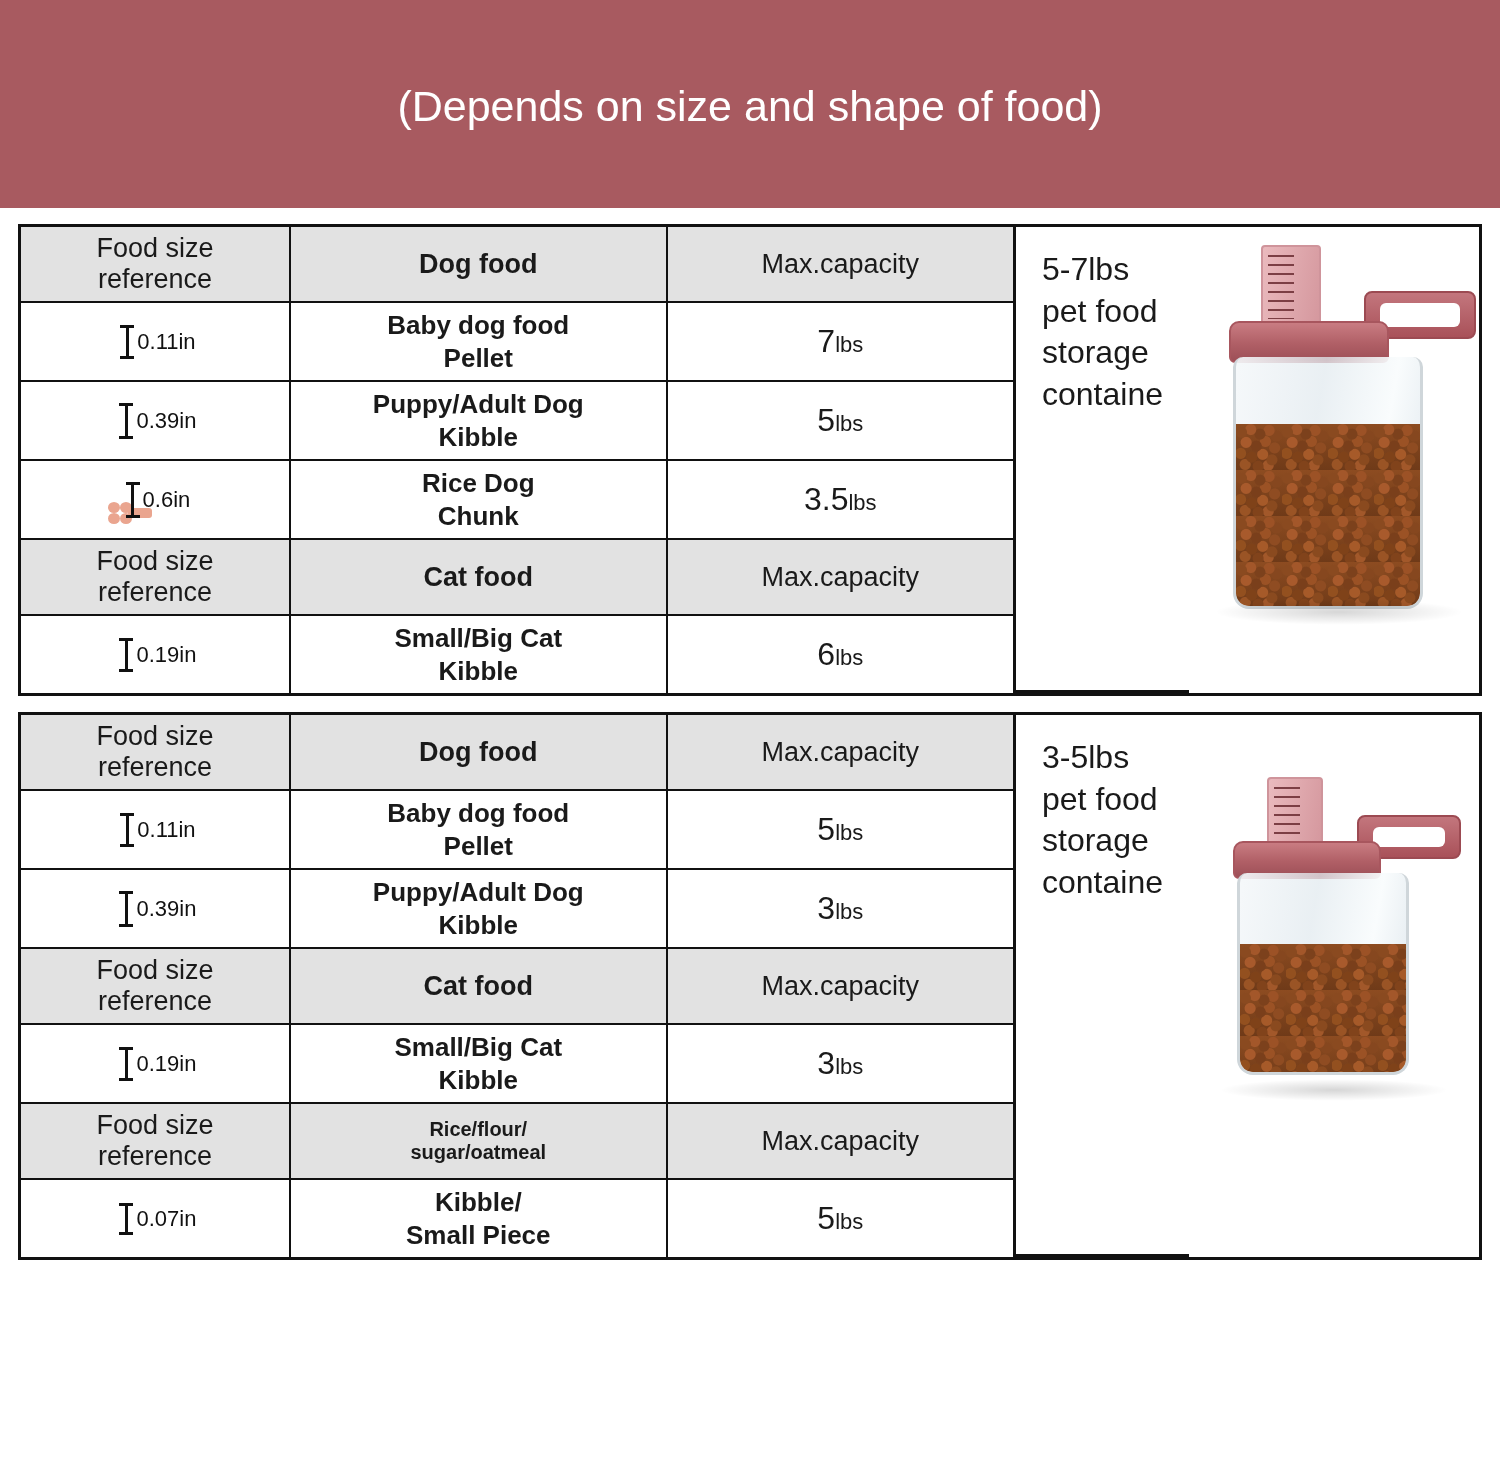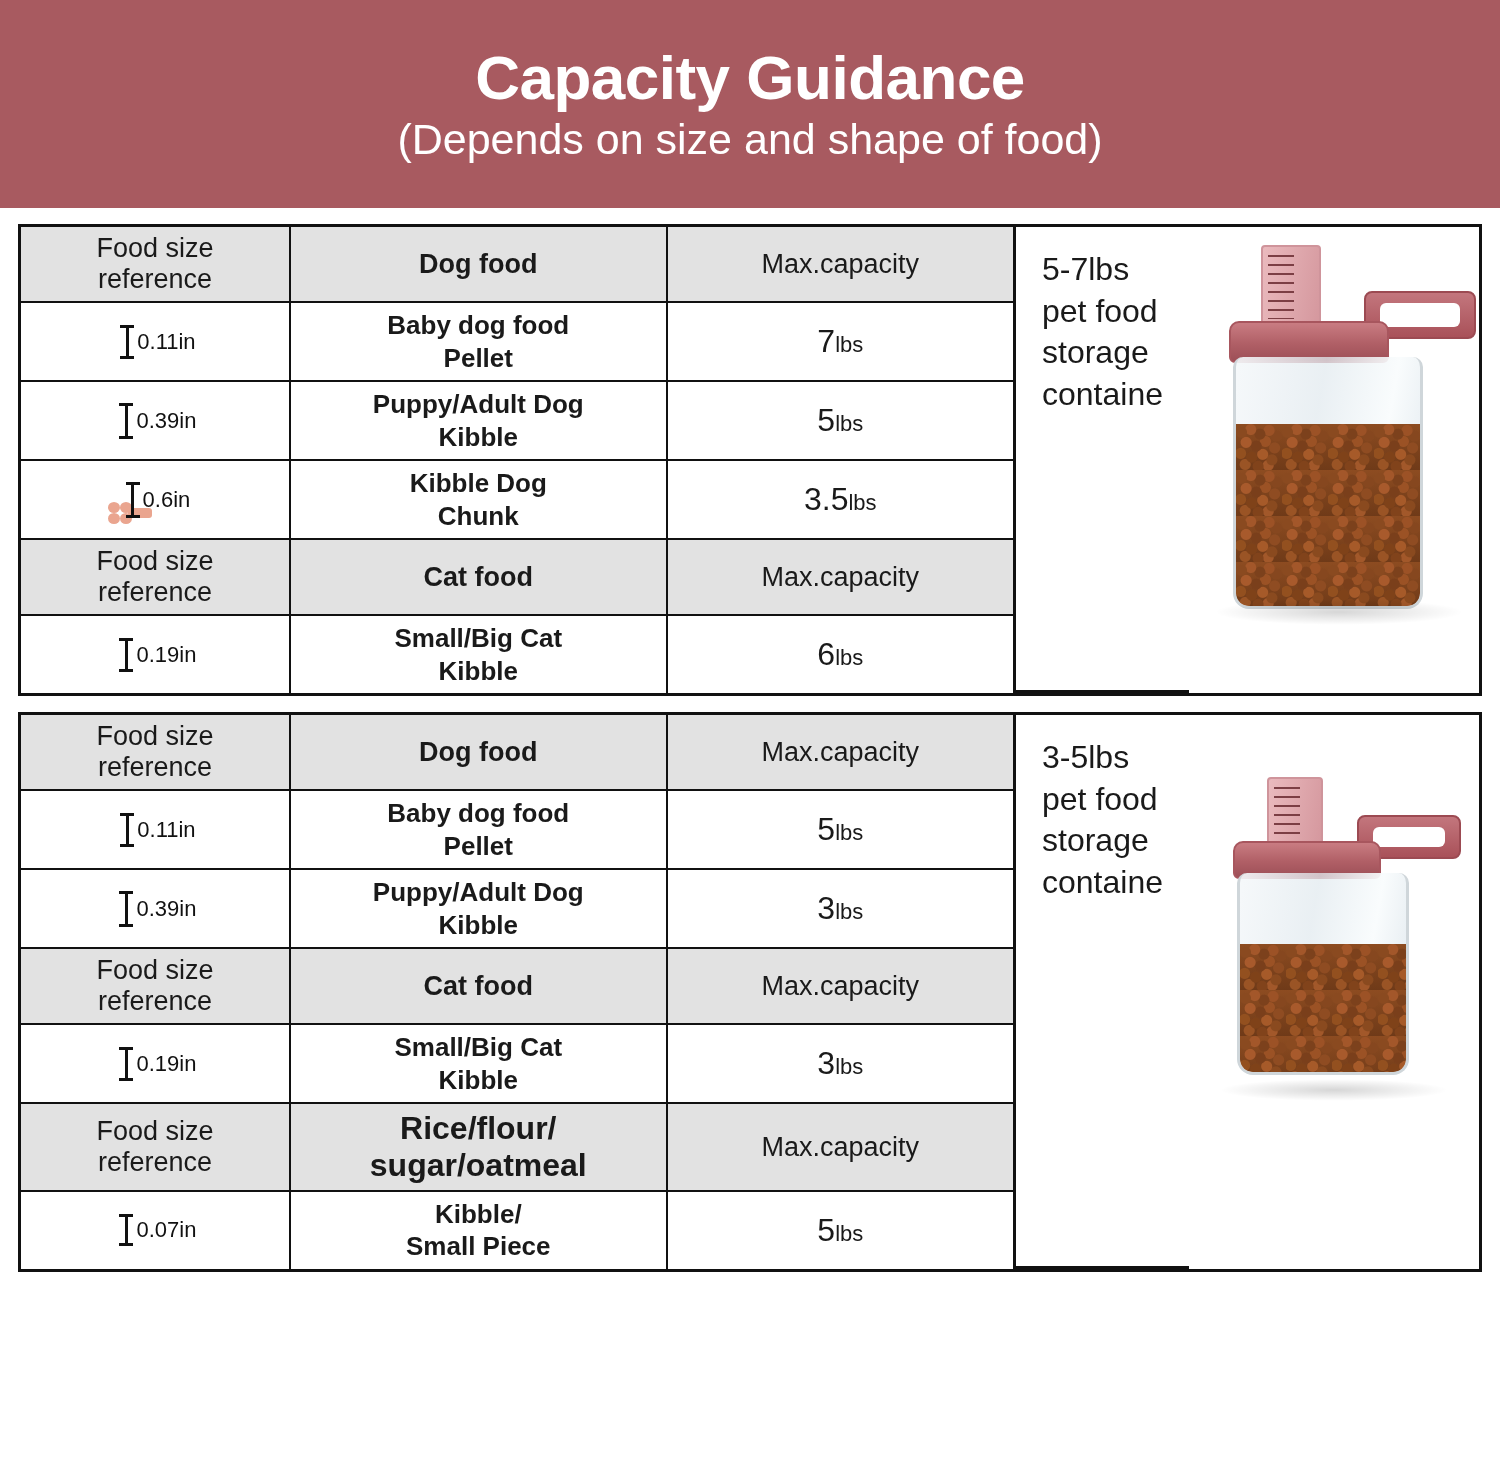--- a/index.html
+++ b/index.html
@@ -75,21 +75,21 @@
   table.cap td:first-child { border-left: none; }
   table.cap td:last-child { border-right: none; text-align: center; }
   table.cap tr:first-child td { border-top: none; }
   table.cap tr:last-child td { border-bottom: none; }
 
   .col-a { width: 257px; }
   .col-b { width: 360px; font-weight: bold; }
   .col-c { width: 331px; }
 
   .hdr { background: #e2e2e2; font-size: 27px; line-height: 1.15; }
-  .hdr.small { font-size: 32px; }
+  .hdr.small { font-size: 20px; }
   .row-label { font-size: 26px; line-height: 1.25; }
   .cap-val { font-size: 32px; }
   .cap-val .unit { font-size: 22px; }
 
   
   .fsr {
     display: flex;
     align-items: center;
     justify-content: center;
     gap: 6px;
@@ -232,21 +232,20 @@
     position: absolute;
     left: 50%; transform: translateX(-50%);
     background: radial-gradient(ellipse at center, rgba(0,0,0,0.16), rgba(0,0,0,0) 70%);
     border-radius: 50%;
   }
 </style>
 </head>
 <body>
 
 <div class="banner">
-  <div class="banner-title">Capacity Guidance</div>
   <div class="banner-subtitle">(Depends on size and shape of food)</div>
 </div>
 
 <div class="sections">
 
   <div class="section">
 
     <div class="table-side">
       <table class="cap">
 
@@ -316,21 +315,21 @@
                 <span class="caliper" style="height:36px;">
                   <span class="bar"></span>
                       <span class="stem"></span>
                       <span class="bar"></span>
                 </span>
                 <span class="dim">0.6in</span>
               </span>
             </div>
           </td>
           <td class="col-b row-label">
-            <div>Kibble Dog</div>
+            <div>Rice Dog</div>
             <div>Chunk</div>
           </td>
           <td class="col-c cap-val">
             <span>3.5</span><span class="unit">lbs</span>
           </td>
         </tr>
 
         <tr>
           <td class="col-a hdr">
             <div>Food size</div>

